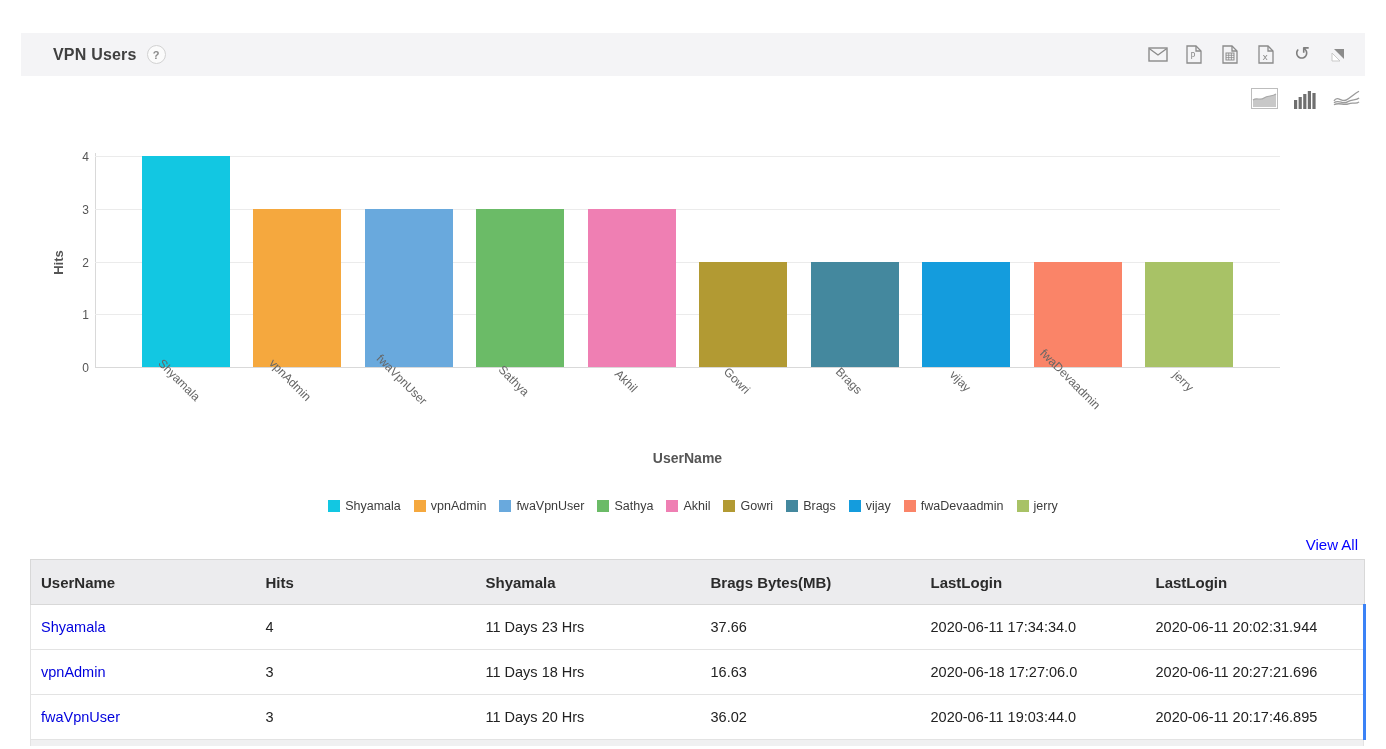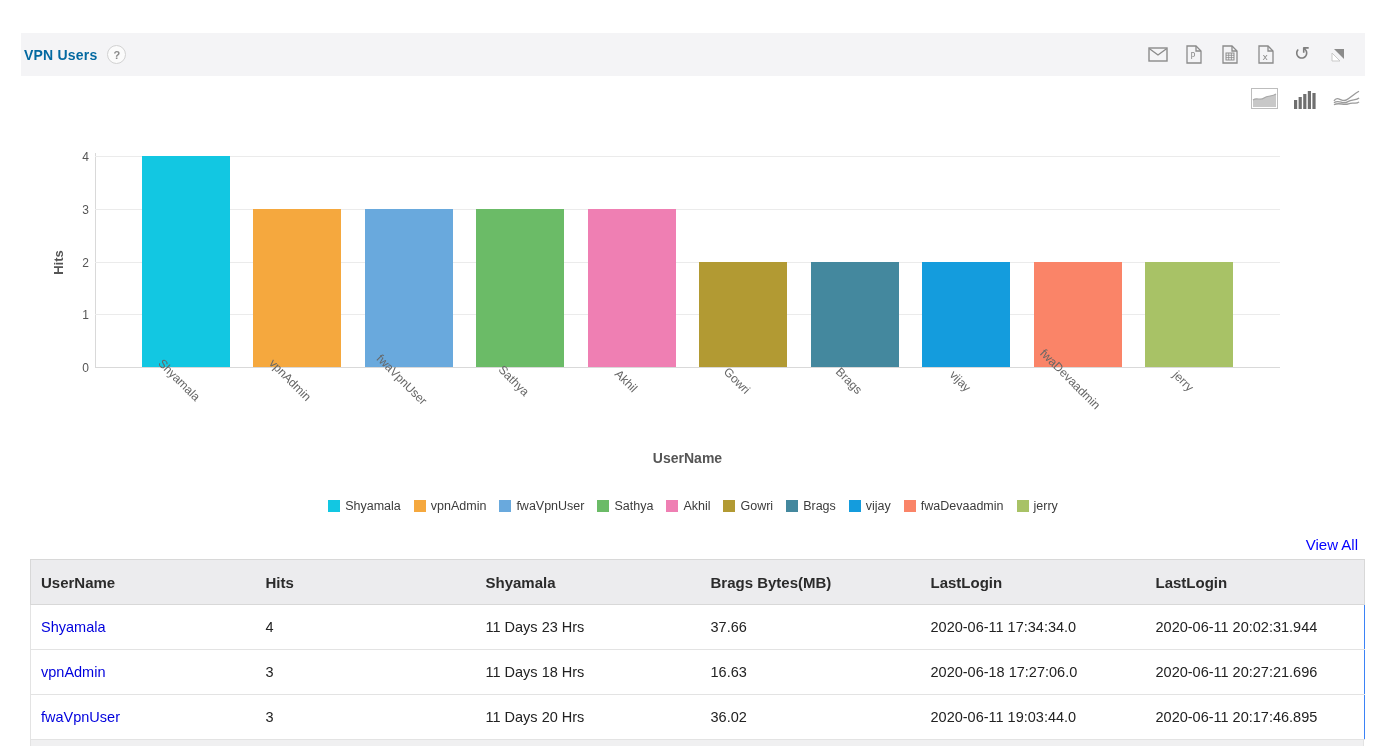--- a/index.html
+++ b/index.html
@@ -3,21 +3,21 @@
 <meta charset="utf-8">
 <style>
   * { margin:0; padding:0; box-sizing:border-box; }
   html,body { width:1386px; height:749px; background:#ffffff; overflow:hidden;
               font-family:"Liberation Sans","DejaVu Sans",sans-serif; }
   .page { position:relative; width:1386px; height:749px; background:#fff; }
 
   
   .panel-header { position:absolute; top:33px; left:21px; width:1344px; height:43px;
                   background:#f4f4f6; display:flex; align-items:center; }
-  .panel-title { font-size:14px; font-weight:bold; color:#0369a1; margin-left:3px; letter-spacing:.2px; }
+  .panel-title { font-size:16px; font-weight:bold; color:#404040; margin-left:32px; letter-spacing:.2px; }
   .help-badge { width:19px; height:19px; border-radius:50%; border:1px solid #d2d2d2;
                 background:#fbfbfb; color:#8a8a8a; font-size:11px; font-weight:bold;
                 display:flex; align-items:center; justify-content:center; margin-left:10px; cursor:pointer; }
   .toolbar { margin-left:auto; margin-right:16px; display:flex; align-items:center; gap:14px; }
   .tool-btn { width:22px; height:22px; display:flex; align-items:center; justify-content:center; cursor:pointer; }
   .tool-btn svg { display:block; }
   .refresh-glyph { font-size:19px; color:#7f7f7f; line-height:1; transform:translateY(-1px); }
 
   
   .chart-switch { position:absolute; top:86px; right:26px; display:flex; gap:14px; align-items:center; }
@@ -50,21 +50,21 @@
   .view-all { position:absolute; top:536px; right:28px; font-size:15px; color:#0400ff; cursor:pointer; }
   .tbl-wrap { position:absolute; top:559px; left:30px; width:1334px; }
   table.data { width:100%; border-collapse:collapse; table-layout:fixed; }
   table.data th { background:#ececee; border:1px solid #d8d8d8; border-left:none; border-right:none;
                   height:45px; text-align:left; padding-left:10px; font-size:15px; color:#2b2b2b; }
   table.data th:first-child { border-left:1px solid #d8d8d8; }
   table.data th:last-child { border-right:1px solid #d8d8d8; }
   table.data td { height:45px; border-bottom:1px solid #e3e3e3; padding-left:10px;
                   font-size:14.5px; color:#222; background:#fff; }
   table.data td:first-child { border-left:1px solid #e3e3e3; }
-  table.data td:last-child { border-right:1px solid #3b82f6; }
+  table.data td:last-child { border-right:3px solid #3b82f6; }
   td .user-link { color:#0000dd; cursor:pointer; text-decoration:none; }
   .partial-row { height:6px; background:#f0f0f1; border-left:1px solid #e3e3e3; border-right:1px solid #e3e3e3; }
 </style>
 </head>
 <body>
 
 <div class="page">
 
   <div class="panel-header">
     <div class="panel-title">VPN Users</div>

